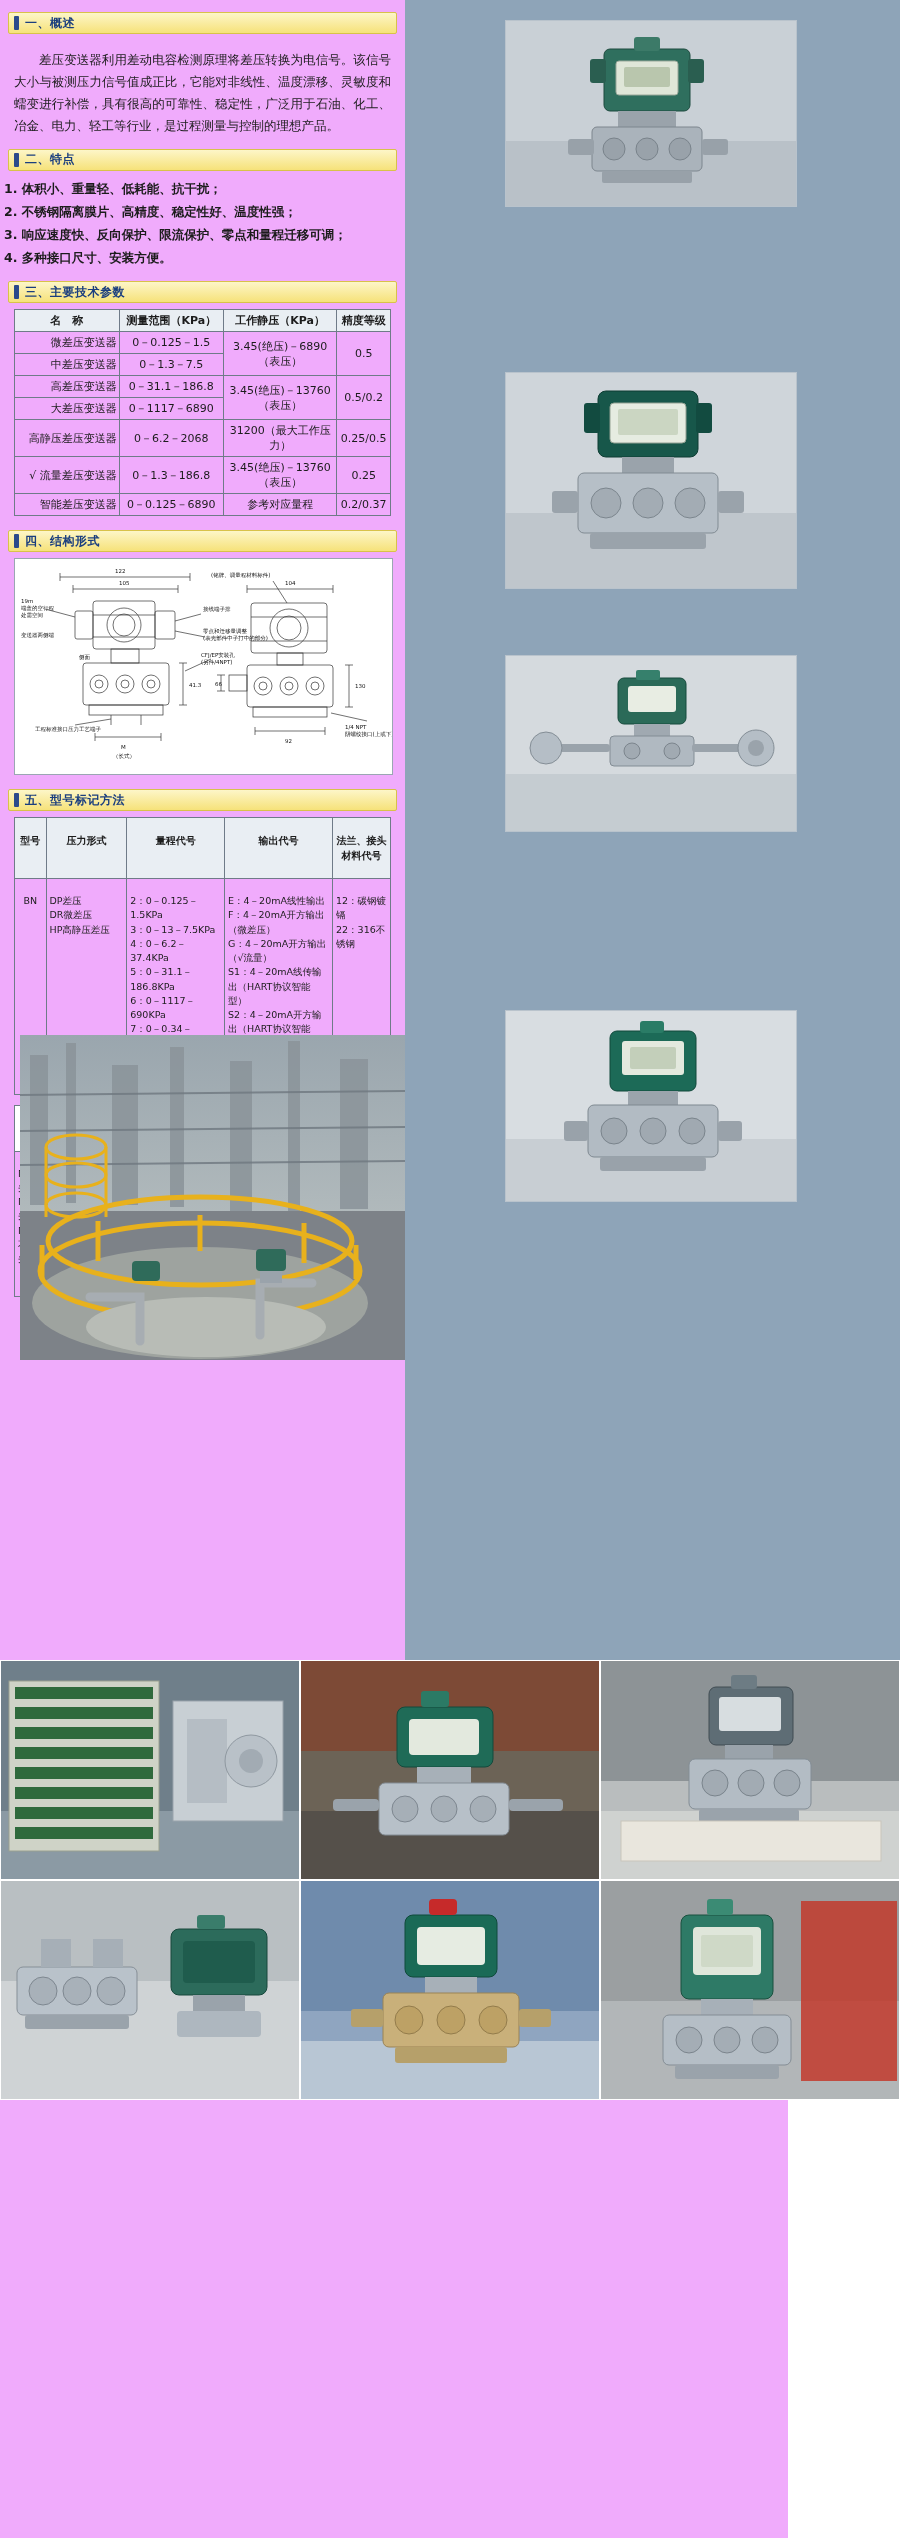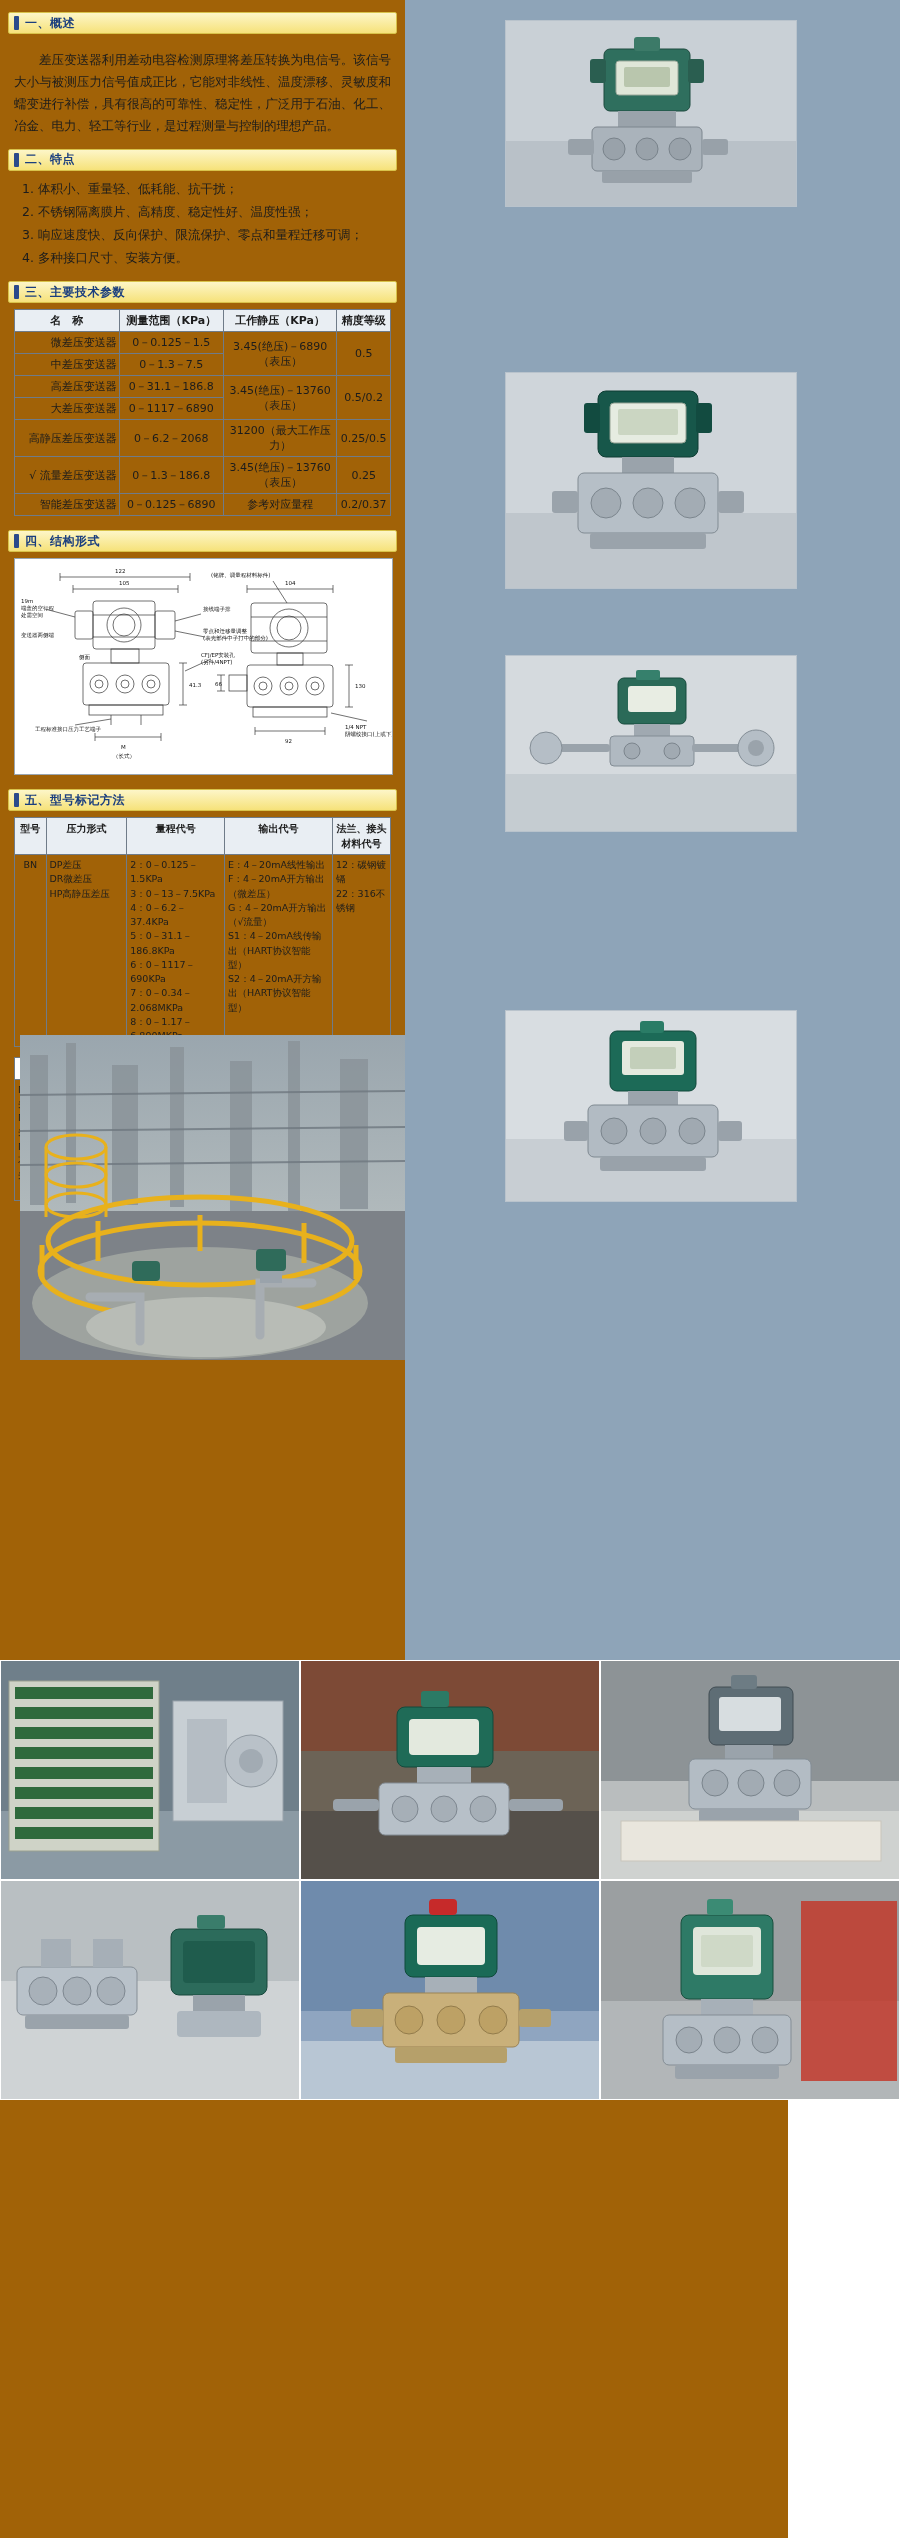--- a/index.html
+++ b/index.html
@@ -3,50 +3,50 @@
 <meta charset="utf-8">
 <style>
   html,body{margin:0;padding:0;}
   body{
     width:900px; height:2538px;
     background:#ffffff;
     font-family:"DejaVu Sans","Liberation Sans",sans-serif;
     font-size:12px; color:#222;
     position:relative; overflow:hidden;
   }
-  .page{position:relative;width:788px;height:2538px;background:#a16207;}
+  .page{position:relative;width:788px;height:2538px;background:#f0abfc;}
   .left-col{position:absolute;left:0;top:0;width:405px;}
   .right-col{position:absolute;left:405px;top:0;width:495px;height:1660px;background:#8ea4b8;}
 
   
   .sec-head{
     position:relative;height:20px;margin:0 8px 6px 8px;
     background:linear-gradient(to bottom,#fdf6c8,#f6e27a);
     border:1px solid #d8c24a; border-radius:2px;
     display:flex;align-items:center;
   }
   .sec-head .bar{width:5px;height:14px;background:#2b4a8b;margin:0 6px 0 5px;border-radius:1px;}
   .sec-head .txt{font-size:12px;font-weight:bold;color:#1a3e7e;letter-spacing:.5px;}
 
   .body-text{margin:15px 14px 12px 14px;line-height:1.75;font-size:12.5px;color:#1c1c1c;text-align:justify;}
   .body-text p{margin:0 0 2px 0;text-indent:2em;}
 
-  .list{margin:0 14px 12px 22px;line-height:1.85;font-size:12.5px;color:#1c1c1c;}
+  .list{margin:0 14px 12px 4px;line-height:1.85;font-size:12.5px;color:#1c1c1c;font-weight:bold;}
   .list div{text-indent:0;}
 
   
   table{border-collapse:collapse;}
   .tbl{margin:0 14px 14px 14px;width:377px;font-size:11px;padding-left:8px;}
   .tbl th,.tbl td{border:1px solid #6f7b88;padding:3px 2px;text-align:center;vertical-align:middle;color:#1c1c1c;}
   .tbl th{background:#e9eef3;font-weight:bold;}
   .tbl td.l{text-align:right;padding-left:5px;}
 
   
   .tcode{margin:0 14px 10px 14px;width:377px;font-size:9.5px;}
-  .tcode td,.tcode th{border:1px solid #6f7b88;padding:3px 3px;vertical-align:top;color:#1c1c1c;line-height:1.5;}
+  .tcode td,.tcode th{border:1px solid #6f7b88;padding:15px 3px;vertical-align:top;color:#1c1c1c;line-height:1.5;}
   .tcode th{background:#e9eef3;text-align:center;font-weight:bold;font-size:10px;}
   .tcode td.mid{text-align:center;}
   .tcode .opt-head{text-align:center;font-weight:bold;background:#fff;}
 
   
   .draw-wrap{margin:0 14px 14px 14px;width:377px;height:215px;border:1px solid #9aa6b2;background:#fff;position:relative;overflow:hidden;}
   .draw-wrap svg{position:absolute;left:0;top:0;}
 
   
   .photo{position:absolute;background:#cfd6dc;border:1px solid #b9c3cc;overflow:hidden;}

